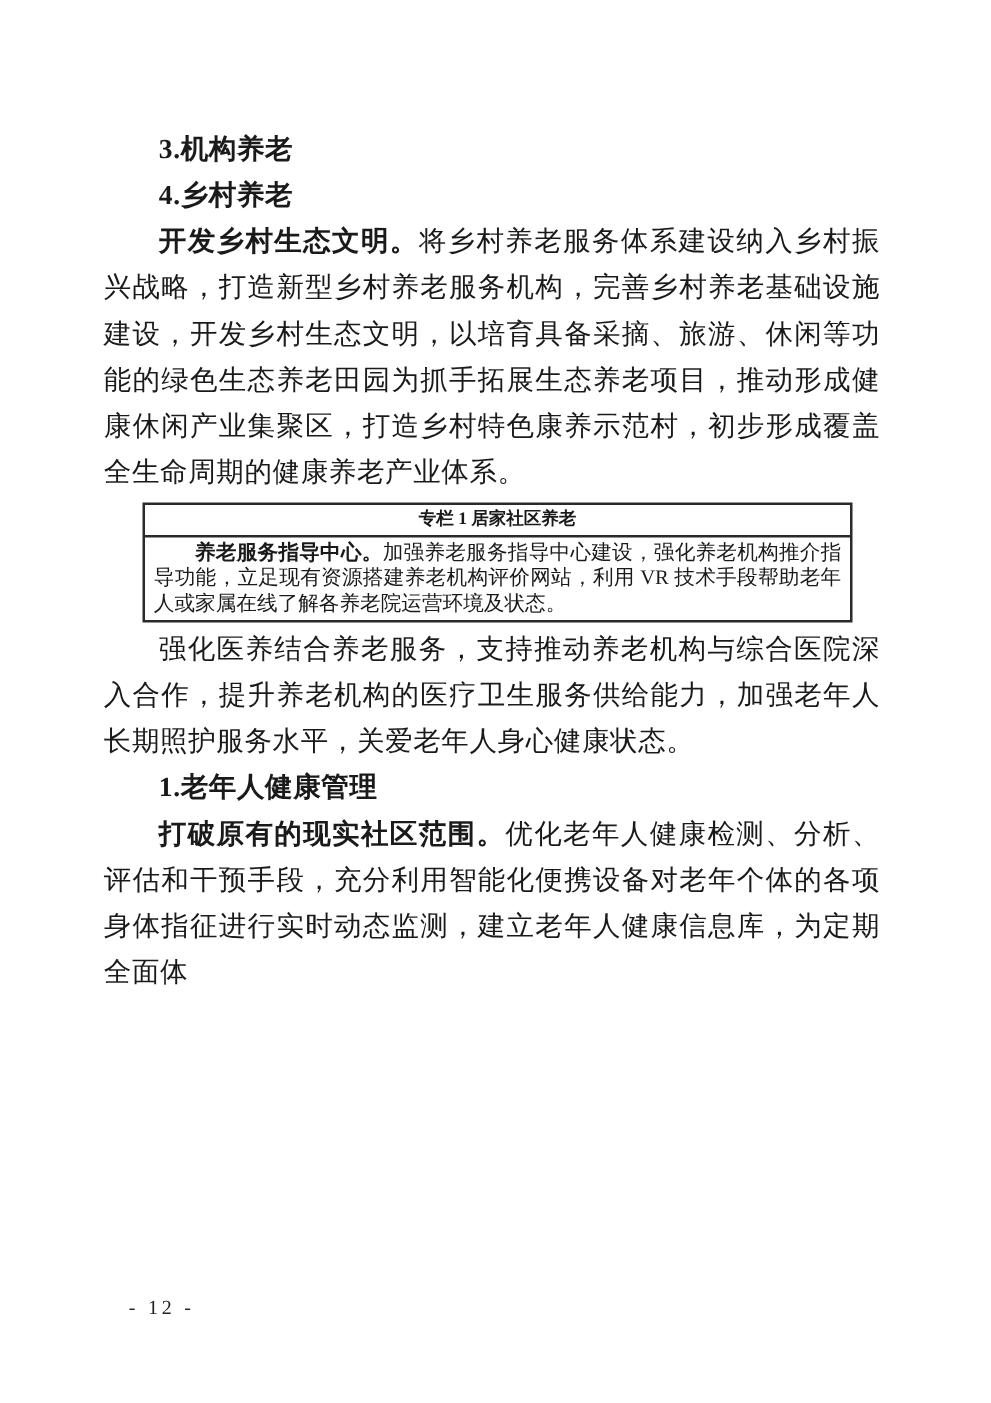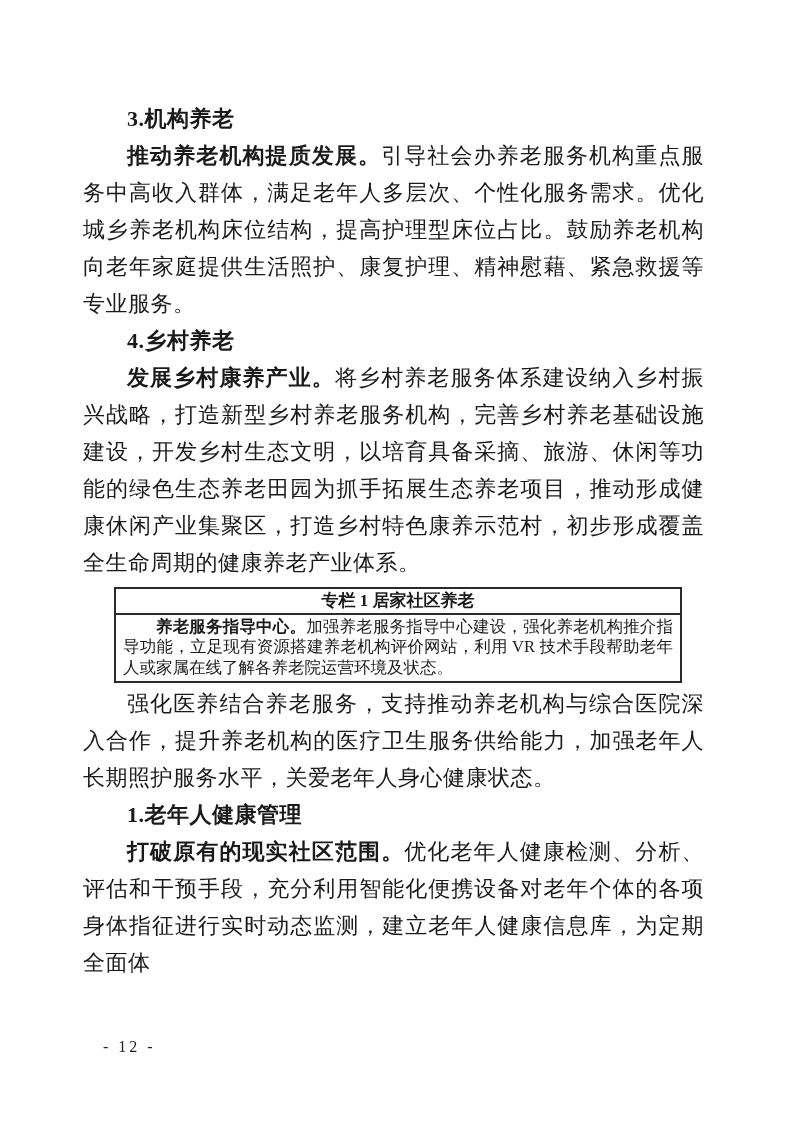--- a/index.html
+++ b/index.html
@@ -40,21 +40,21 @@
   }
   .para .lead { font-weight: bold; }
   .callout {
     border: 2px solid #2a2a2a;
     margin: 6px 22px 2px 31px;
     background: #ffffff;
   }
   .callout-title {
     text-align: center;
     font-weight: bold;
-    font-size: 17px;
+    font-size: 14px;
     line-height: 22px;
     padding: 1px 0;
     border-bottom: 2px solid #2a2a2a;
   }
   .callout-body { padding: 2px 7px 3px 7px; }
   .box-para {
     margin: 0;
     font-size: 16.5px;
     line-height: 20.4px;
     text-indent: 2em;
@@ -73,25 +73,24 @@
   }
 </style>
 </head>
 <body>
 
 <div class="page">
   <main class="content">
 
     <h2 class="doc-heading">3.机构养老</h2>
 
-    <p class="para"><strong class="lead">推动养老机构提质发展。</strong><span>引导社会办养老服务机构重点服务中高收入群体，满足老年人多层次、个性化服务需求。优化城乡养老机构床位结构，提高护理型床位占比。鼓励养老机构向老年家庭提供生活照护、康复护理、精神慰藉、紧急救援等专业服务。</span></p>
 
     <h2 class="doc-heading">4.乡村养老</h2>
 
-    <p class="para"><strong class="lead">发展乡村康养产业。</strong><span>将乡村养老服务体系建设纳入乡村振兴战略，打造新型乡村养老服务机构，完善乡村养老基础设施建设，开发乡村生态文明，以培育具备采摘、旅游、休闲等功能的绿色生态养老田园为抓手拓展生态养老项目，推动形成健康休闲产业集聚区，打造乡村特色康养示范村，初步形成覆盖全生命周期的健康养老产业体系。</span></p>
+    <p class="para"><strong class="lead">开发乡村生态文明。</strong><span>将乡村养老服务体系建设纳入乡村振兴战略，打造新型乡村养老服务机构，完善乡村养老基础设施建设，开发乡村生态文明，以培育具备采摘、旅游、休闲等功能的绿色生态养老田园为抓手拓展生态养老项目，推动形成健康休闲产业集聚区，打造乡村特色康养示范村，初步形成覆盖全生命周期的健康养老产业体系。</span></p>
 
     <section class="callout">
       <header class="callout-title">专栏 1 居家社区养老</header>
       <div class="callout-body">
         <p class="box-para"><strong class="lead">养老服务指导中心。</strong><span>加强养老服务指导中心建设，强化养老机构推介指导功能，立足现有资源搭建养老机构评价网站，利用 VR 技术手段帮助老年人或家属在线了解各养老院运营环境及状态。</span></p>
       </div>
     </section>
 
 
     <p class="para">强化医养结合养老服务，支持推动养老机构与综合医院深入合作，提升养老机构的医疗卫生服务供给能力，加强老年人长期照护服务水平，关爱老年人身心健康状态。</p>

